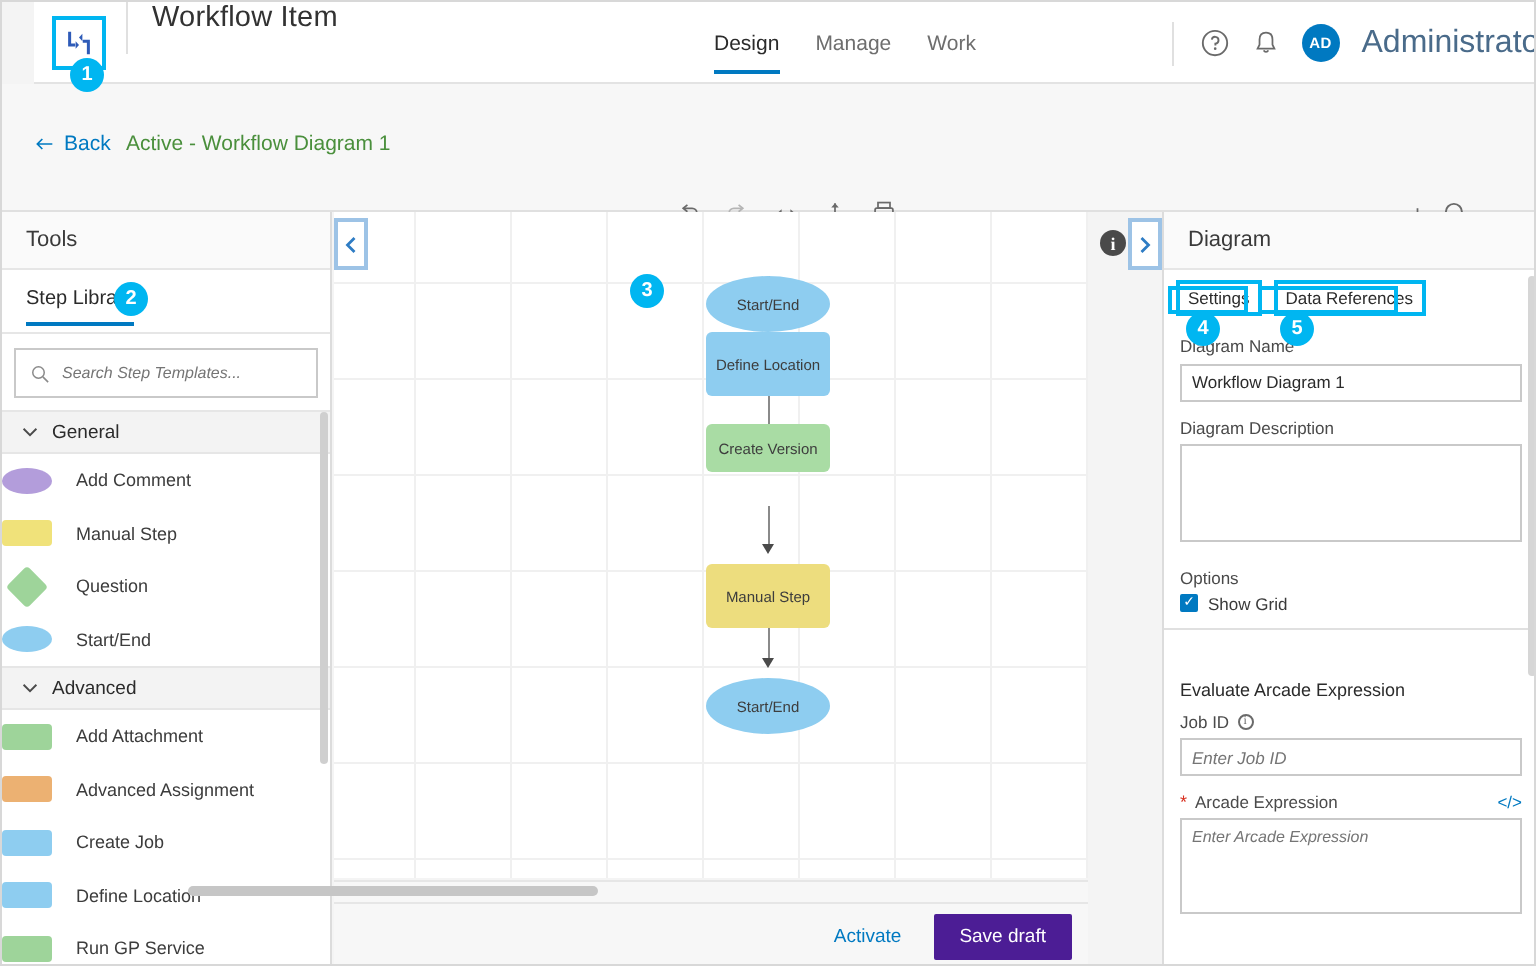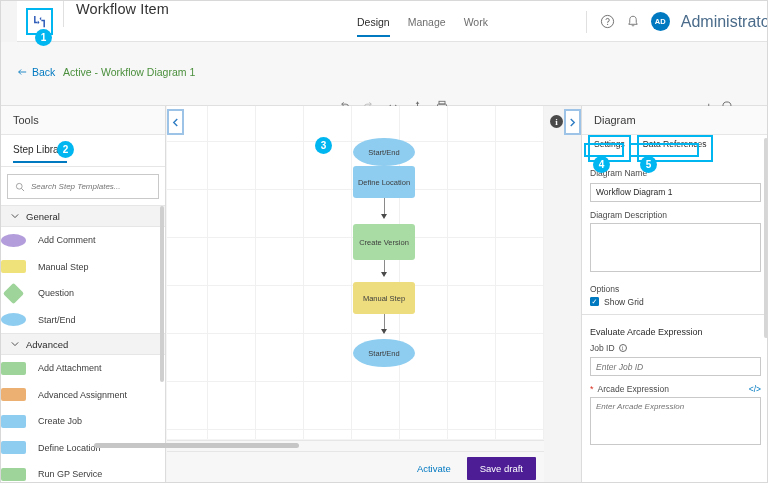--- a/index.html
+++ b/index.html
@@ -224,21 +224,21 @@
   .right-panel {
     position: absolute; left: 580px; top: 105px; width: 188px; height: 378px;
     background: #ffffff; border-left: 1px solid #dcdcdc;
   }
   .rp-head {
     height: 29px; border-bottom: 1px solid #e6e6e6; background: #fafafa;
     display: flex; align-items: center; padding-left: 12px;
     font-size: 11px; color: #3a3a3a;
   }
   .rp-tabs {
-    height: 27px; display: flex; 
+    height: 27px; display: flex; align-items: center;
     padding-left: 6px; gap: 6px; position: relative;
   }
   .rp-tab {
     font-size: 8.5px; color: #2b2b2b; cursor: pointer;
     border: 2px solid #00b6f1; padding: 2px 4px; background: #fff;
     position: relative;
   }
   .rp-body { padding: 6px 8px 0 8px; }
   .field-label { font-size: 8.5px; color: #4a4a4a; margin-bottom: 3px; display: block; }
   .text-field {
@@ -258,21 +258,21 @@
     width: 9px; height: 9px; background: #0079c1; border: 1px solid #0079c1;
     display: flex; align-items: center; justify-content: center; cursor: pointer;
     border-radius: 1px;
   }
   .check-mark { color: #fff; font-size: 7px; line-height: 1; }
   .opt-text { font-size: 8.5px; color: #3a3a3a; }
   .section-div {
     border-top: 1px solid #e0e0e0; margin: 7px -8px 0 -8px;
   }
   .section-title {
-    font-size: 9px; color: #2b2b2b; padding: 12px 0 6px 0;
+    font-size: 9px; color: #2b2b2b; padding: 25px 0 6px 0;
   }
   .lbl-row { display: flex; align-items: center; gap: 4px; margin-bottom: 3px; }
   .info-circle {
     width: 8px; height: 8px; border: 1px solid #6a6a6a; border-radius: 50%;
     font-size: 6px; color: #6a6a6a; display: flex;
     align-items: center; justify-content: center; cursor: pointer;
     font-family: "Liberation Serif", serif;
   }
   .req-star { color: #d83020; font-size: 9px; }
   .code-icon { margin-left: auto; color: #0079c1; font-size: 8.5px; cursor: pointer; }
@@ -485,21 +485,21 @@
 
       <div class="edge" style="left:217px;top:205px;height:20px;"></div>
       <div class="arrowhead" style="left:214px;top:223px;"></div>
 
       <div class="node node-ellipse" style="left:186px;top:32px;width:62px;height:28px;background:#8ecdf0;">
         <span>Start/End</span>
       </div>
       <div class="node node-rect" style="left:186px;top:60px;width:62px;height:32px;background:#8ecdf0;">
         <span>Define Location</span>
       </div>
-      <div class="node node-rect" style="left:186px;top:118px;width:62px;height:36px;background:#a9dca4;">
+      <div class="node node-rect" style="left:186px;top:106px;width:62px;height:24px;background:#a9dca4;">
         <span>Create Version</span>
       </div>
       <div class="node node-rect" style="left:186px;top:176px;width:62px;height:32px;background:#eddd7e;">
         <span>Manual Step</span>
       </div>
       <div class="node node-ellipse" style="left:186px;top:233px;width:62px;height:28px;background:#8ecdf0;">
         <span>Start/End</span>
       </div>
     </div>
   </div>

